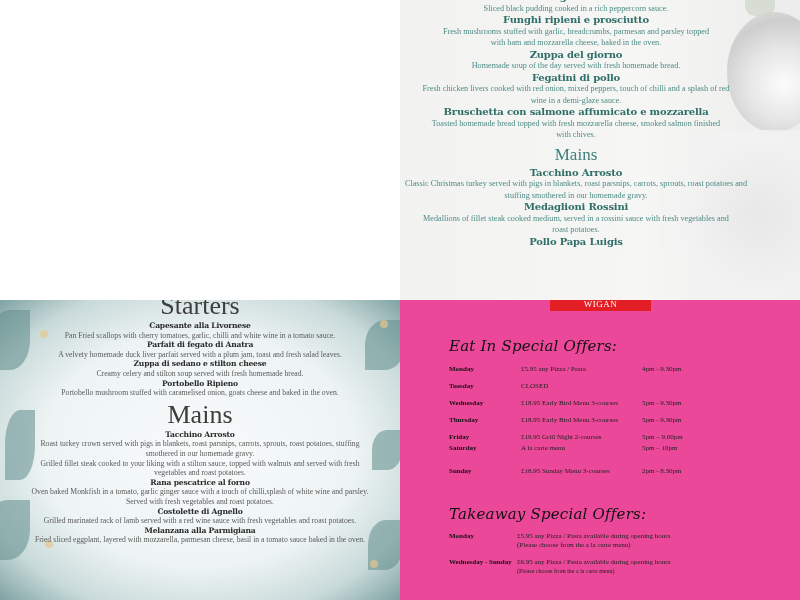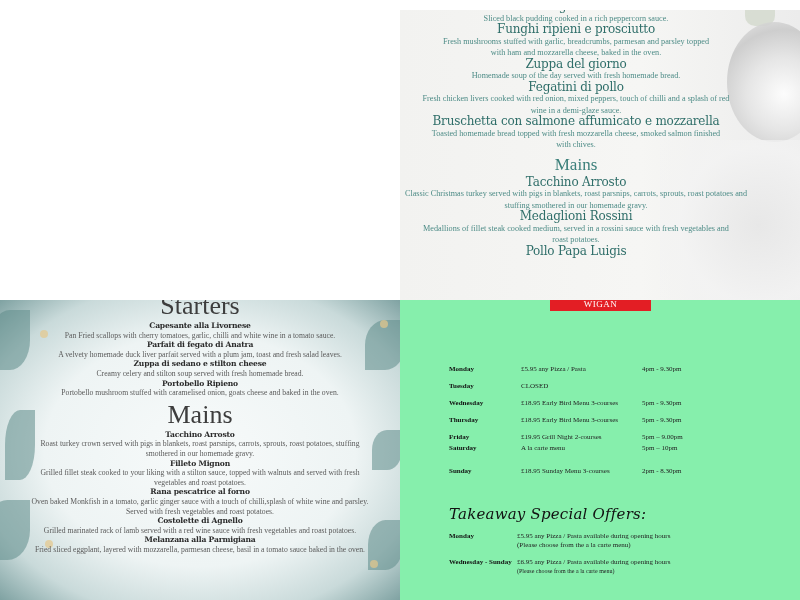--- a/index.html
+++ b/index.html
@@ -1,27 +1,27 @@
 <!DOCTYPE html>
 <html><head>
 <meta charset="utf-8">
 <style>
   * { margin: 0; padding: 0; box-sizing: border-box; }
   html, body { width: 800px; height: 600px; overflow: hidden; background: #ffffff; }
   body { position: relative; font-family: "DejaVu Serif", serif; }
 
   .quad { position: absolute; width: 400px; height: 300px; overflow: hidden; }
   #q-tl { left: 0; top: 0; background: #ffffff; }
-  #q-tr { left: 400px; top: 0; background: linear-gradient(90deg, #f2f2f0 0%, #f6f6f4 60%, #ececec 100%); margin-top: 10px; }
+  #q-tr { left: 400px; top: 0; background: linear-gradient(90deg, #f2f2f0 0%, #f6f6f4 60%, #ececec 100%); }
   #q-bl { left: 0; top: 300px; background: radial-gradient(ellipse at 50% 50%, #f7fafa 0%, #eef4f4 55%, #c9dada 80%, #7fa2a2 100%); }
-  #q-br { left: 400px; top: 300px; background: #86efac; }
+  #q-br { left: 400px; top: 300px; background: #ec4899; }
 
   
   .menu-tr { position: absolute; left: 0; top: -9px; width: 352px; text-align: center; color: #3b7f7a; }
-  .menu-tr .dish { font-size: 12px; font-weight: normal; color: #2f6e69; line-height: 11.5px; font-family: "DejaVu Serif", serif; letter-spacing: -0.2px; }
+  .menu-tr .dish { font-size: 10px; font-weight: bold; color: #2f6e69; line-height: 11.5px; font-family: "DejaVu Serif", serif; letter-spacing: -0.2px; }
   .menu-tr .desc { font-size: 8.2px; line-height: 11.5px; color: #4e8c87; font-family: "Liberation Serif", serif; }
   .menu-tr .section { font-size: 17px; line-height: 24px; color: #3b7f7a; font-family: "Liberation Serif", serif; margin-top: 2px; }
   .bauble { position: absolute; right: -22px; top: 12px; width: 95px; height: 120px; border-radius: 50%;
             background: radial-gradient(circle at 60% 60%, #ffffff 0%, #e4e4e4 40%, #c8c8c8 70%, #ececec 100%); opacity: 0.85; }
   .bauble-top { position: absolute; right: 25px; top: 0; width: 30px; height: 16px; border-radius: 0 0 10px 10px; background: #cfd6c8; opacity: 0.7; }
   .snow { position: absolute; right: 0; bottom: 0; width: 140px; height: 170px;
           background: radial-gradient(circle at 70% 50%, #e6e6e6 0%, #f3f3f3 60%, transparent 100%); opacity: 0.8; }
 
   
   .menu-bl { position: absolute; left: 28px; top: -9px; width: 344px; text-align: center; color: #444; }
@@ -120,41 +120,41 @@
     <div>
       <div class="dish">Portobello Ripieno</div>
       <div class="desc">Portobello mushroom stuffed with caramelised onion, goats cheese and baked in the oven.</div>
     </div>
     <div class="section mains">Mains</div>
     <div>
       <div class="dish">Tacchino Arrosto</div>
       <div class="desc">Roast turkey crown served with pigs in blankets, roast parsnips, carrots, sprouts, roast potatoes, stuffing smothered in our homemade gravy.</div>
     </div>
     <div>
-      <div class="dish">Filleto Mignon</div>
       <div class="desc">Grilled fillet steak cooked to your liking with a stilton sauce, topped with walnuts and served with fresh vegetables and roast potatoes.</div>
     </div>
     <div>
       <div class="dish">Rana pescatrice al forno</div>
       <div class="desc">Oven baked Monkfish in a tomato, garlic ginger sauce with a touch of chilli,splash of white wine and parsley. Served with fresh vegetables and roast potatoes.</div>
     </div>
     <div>
       <div class="dish">Costolette di Agnello</div>
       <div class="desc">Grilled marinated rack of lamb served with a red wine sauce with fresh vegetables and roast potatoes.</div>
     </div>
     <div>
       <div class="dish">Melanzana alla Parmigiana</div>
       <div class="desc">Fried sliced eggplant, layered with mozzarella, parmesan cheese, basil in a tomato sauce baked in the oven.</div>
     </div>
   </div>
 </div>
 
 <div class="quad" id="q-br">
   <div class="banner">WIGAN</div>
 
+  <div class="offers-title" id="eat-title">Eat In Special Offers:</div>
 
   <div class="offer-row" style="top:65px;">
     <span class="day">Monday</span>
     <span class="deal">£5.95 any Pizza / Pasta</span>
     <span class="time">4pm - 9.30pm</span>
   </div>
   <div class="offer-row" style="top:82px;">
     <span class="day">Tuesday</span>
     <span class="deal">CLOSED</span>
     <span class="time"></span>

